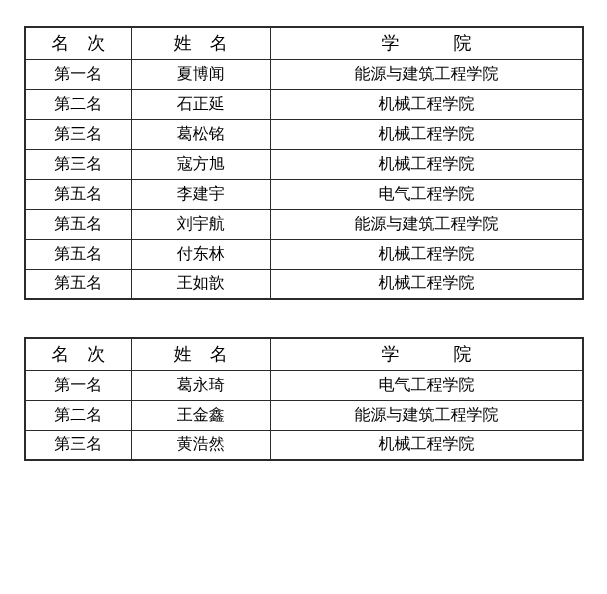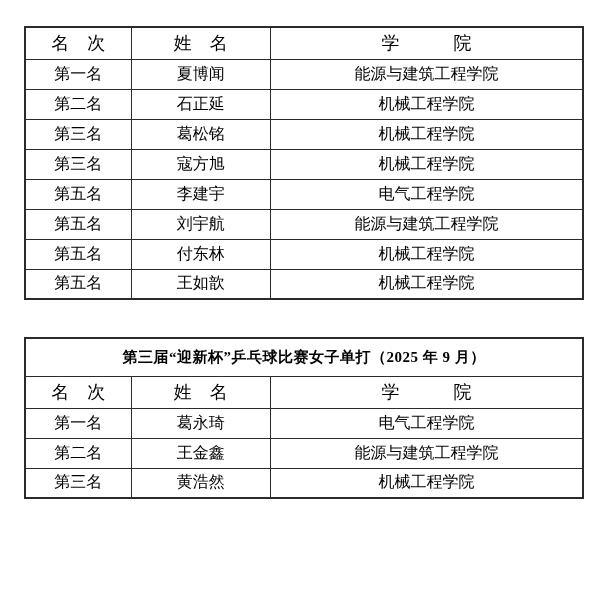--- a/index.html
+++ b/index.html
@@ -124,23 +124,20 @@
     </tbody>
   </table>
 
   <table class="results tbl-women">
     <colgroup>
         <col class="c-rank">
         <col class="c-name">
         <col class="c-school">
       </colgroup>
     <thead>
-      <tr>
-        <th class="tbl-title" colspan="3">第三届“迎新杯”乒乓球比赛女子单打（2025 年 9 月）</th>
-      </tr>
       <tr class="col-head">
         <th>名　次</th>
         <th>姓　名</th>
         <th>学　　　院</th>
       </tr>
     </thead>
     <tbody>
       <tr class="data-row">
         <td>第一名</td>
         <td>葛永琦</td>

